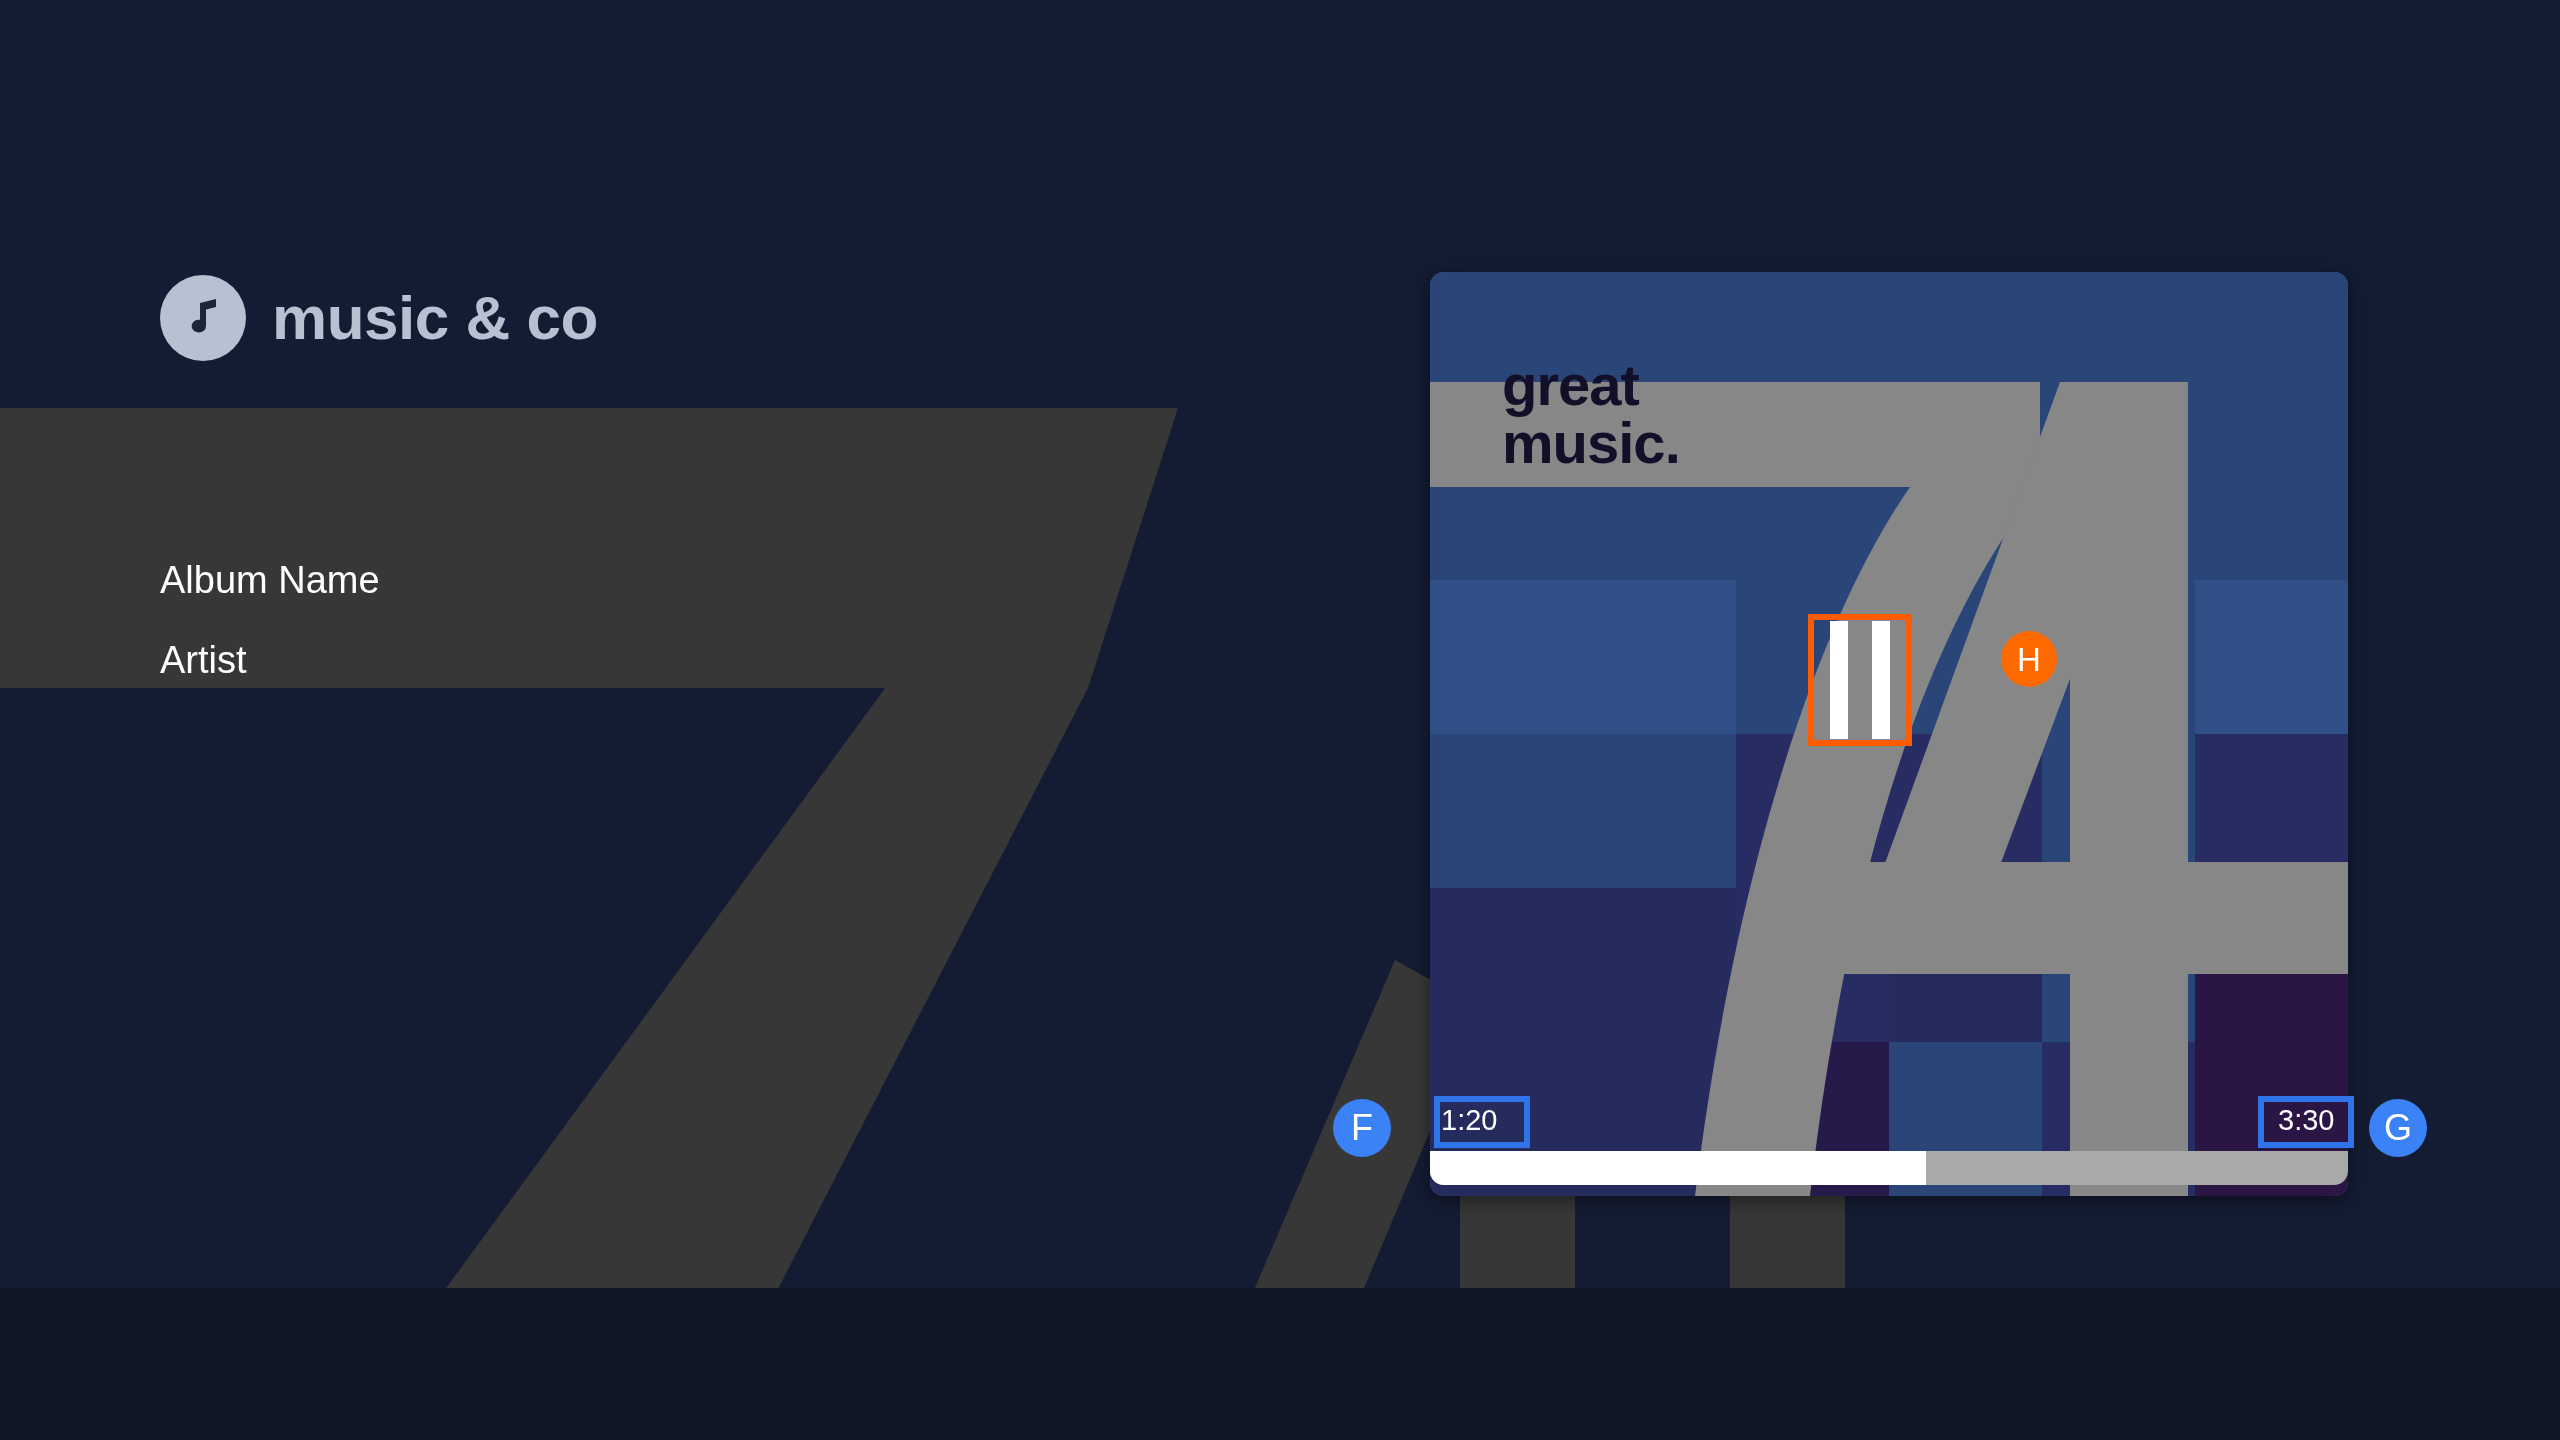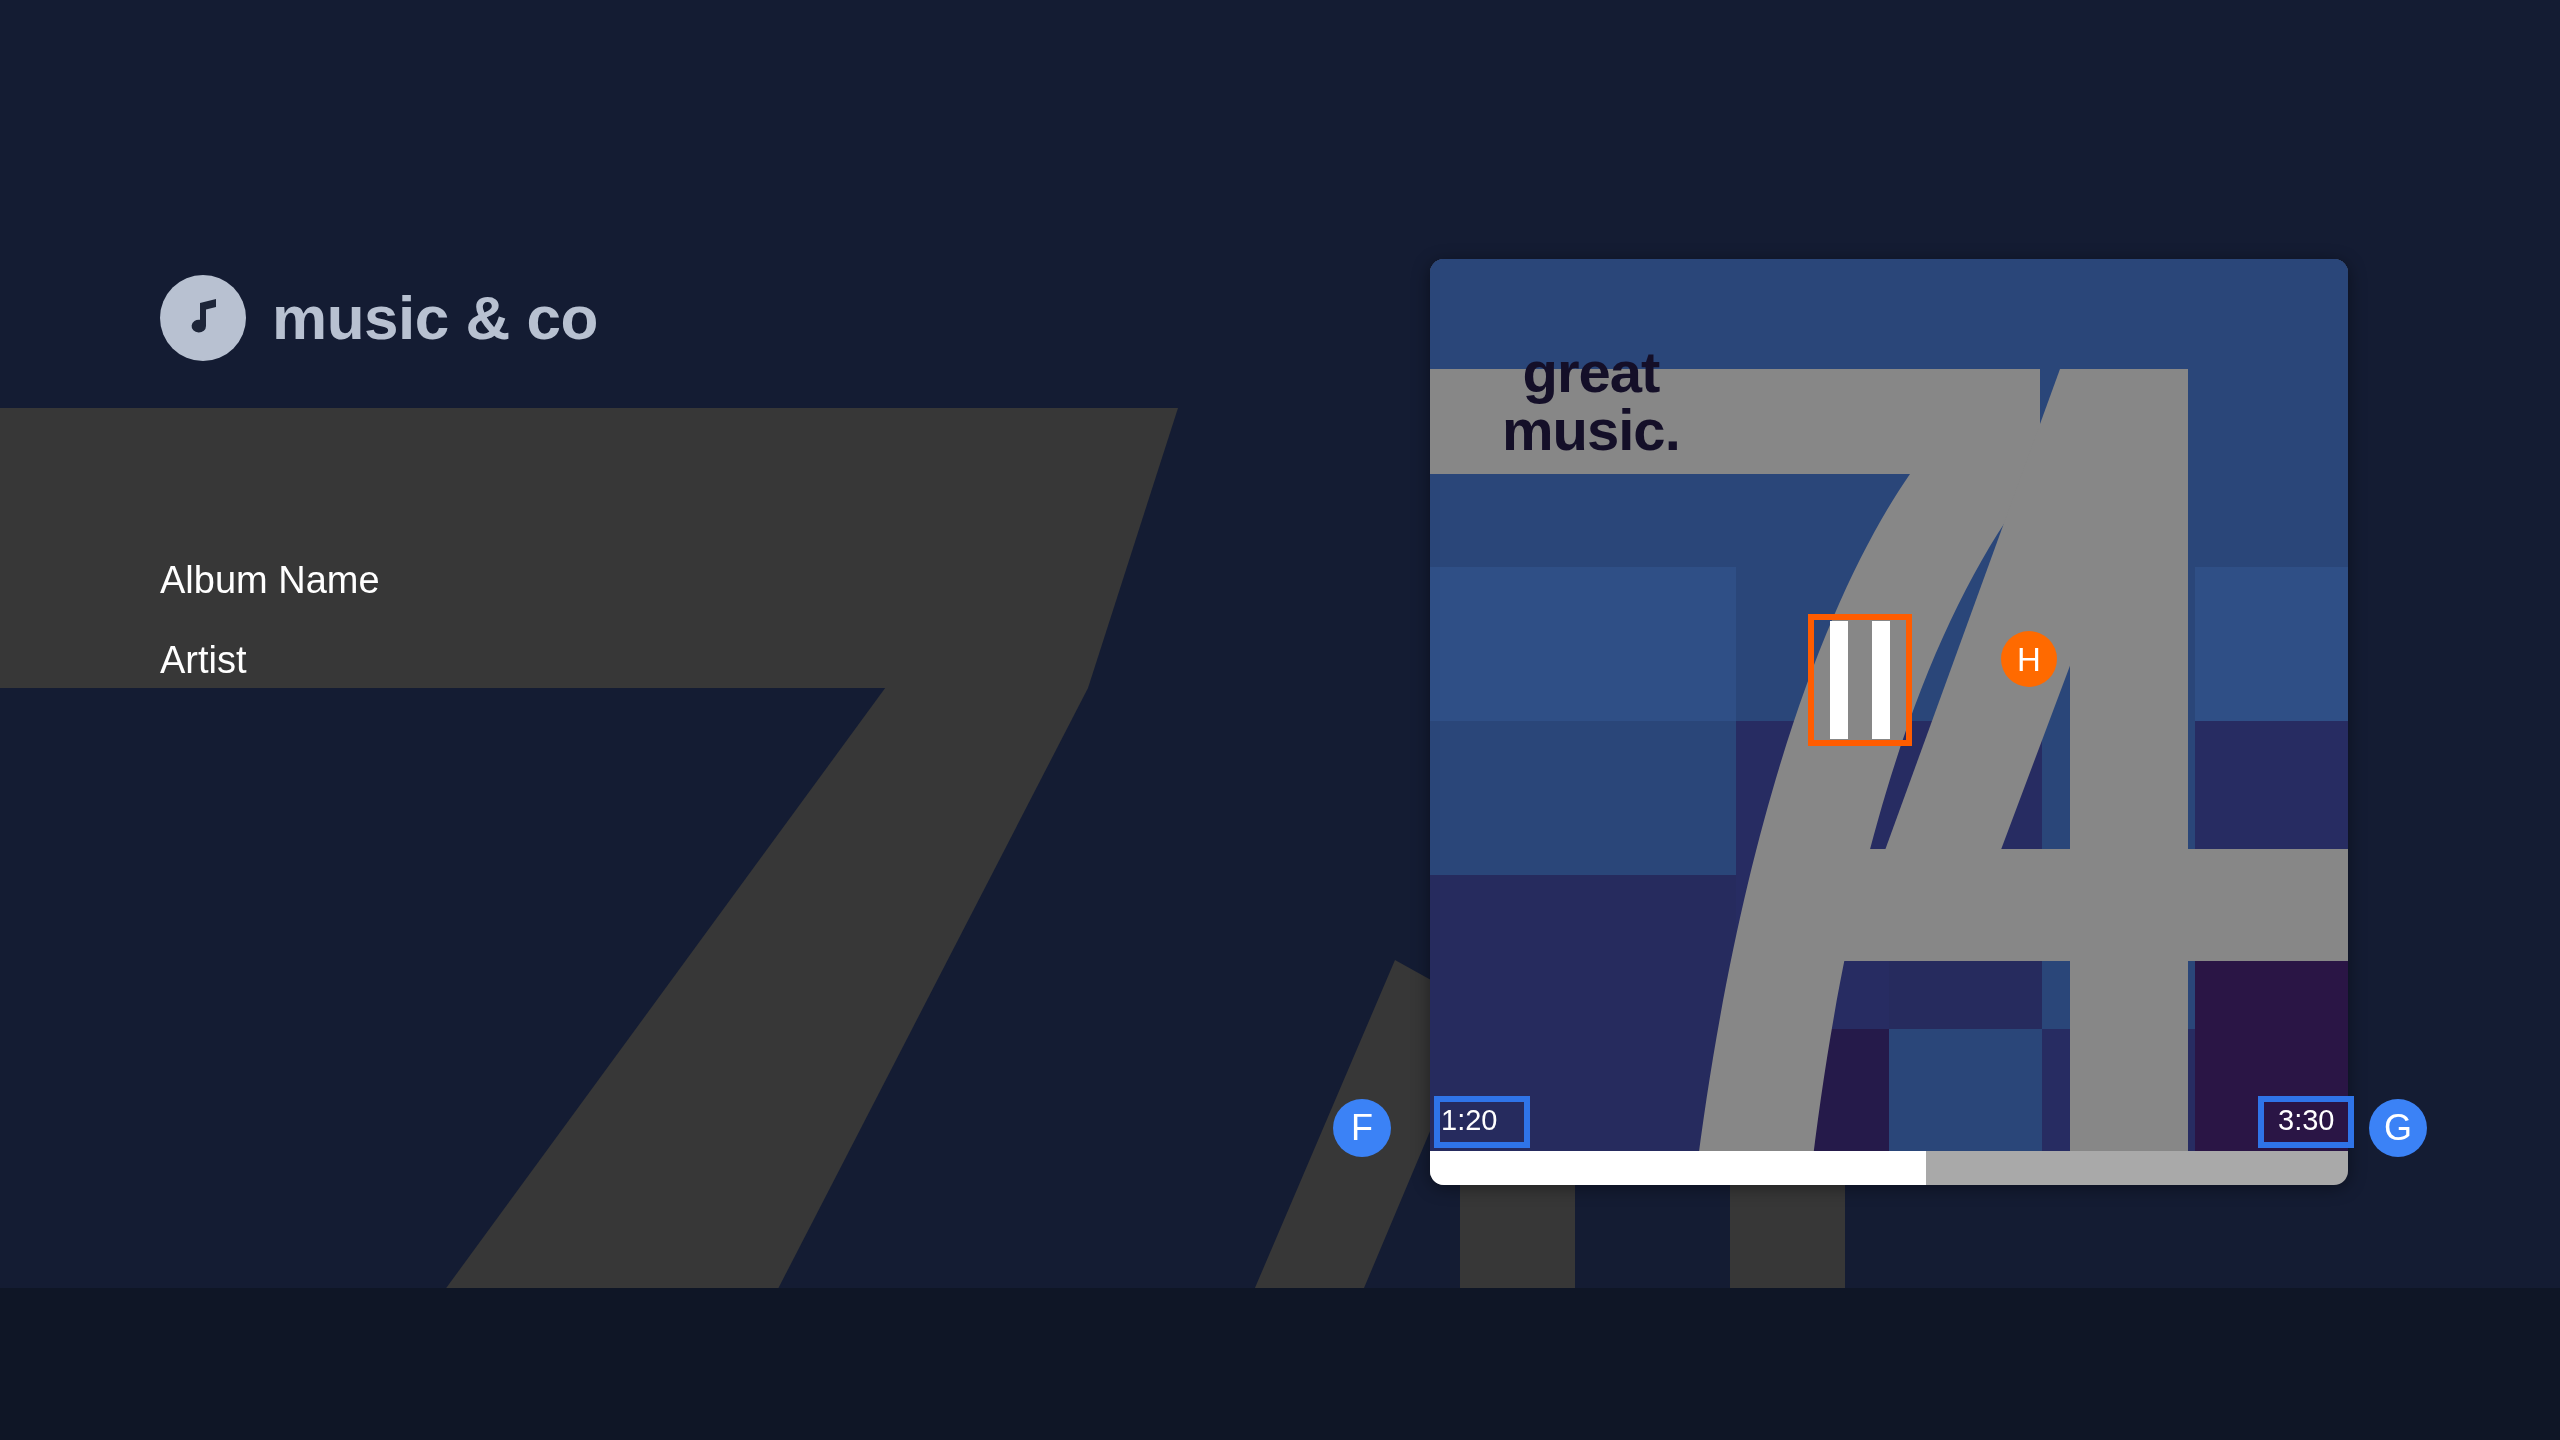--- a/index.html
+++ b/index.html
@@ -110,29 +110,28 @@
     font-weight: 400;
     line-height: 1.1;
     margin: 0;
     white-space: nowrap;
   }
 
   
   .album-card {
     position: absolute;
     left: 1430px;
-    top: 259px;
+    top: 272px;
     width: 918px;
     height: 924px;
     border-radius: 14px;
     overflow: hidden;
     background: #737373;
     box-shadow: 0 4px 18px rgba(0,0,0,0.45);
     z-index: 5;
-    text-align: center;
   }
   .album-art-inner {
     position: absolute;
     left: 0; top: 0;
     width: 100%; height: 100%;
   }
   .art-head {
     position: absolute;
     left: 0; top: 0;
     width: 100%;

